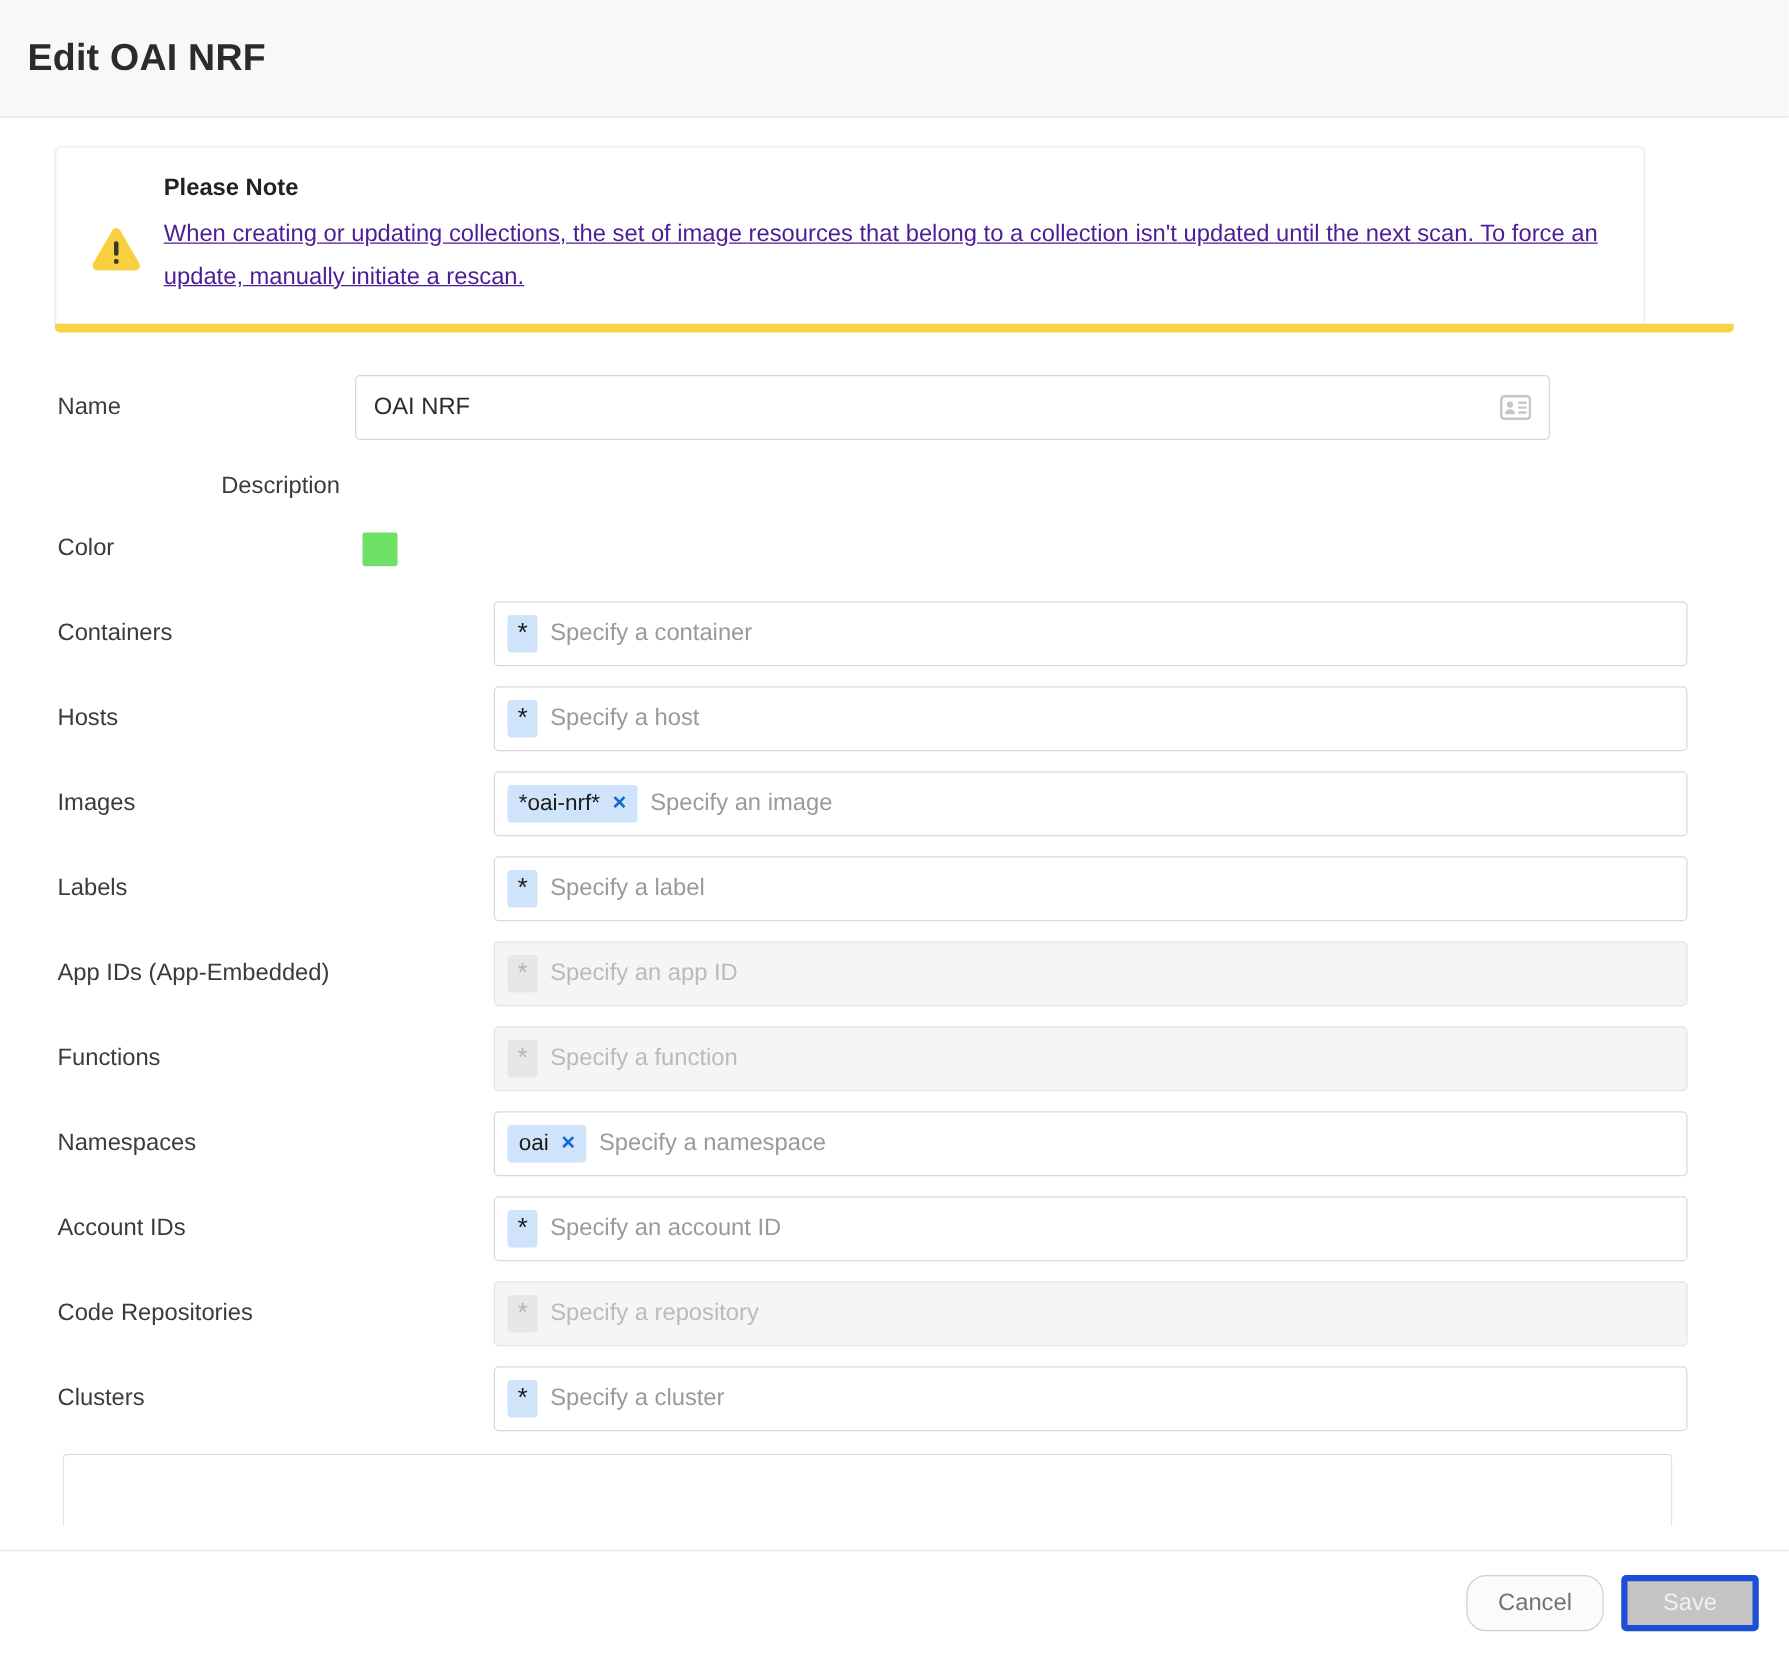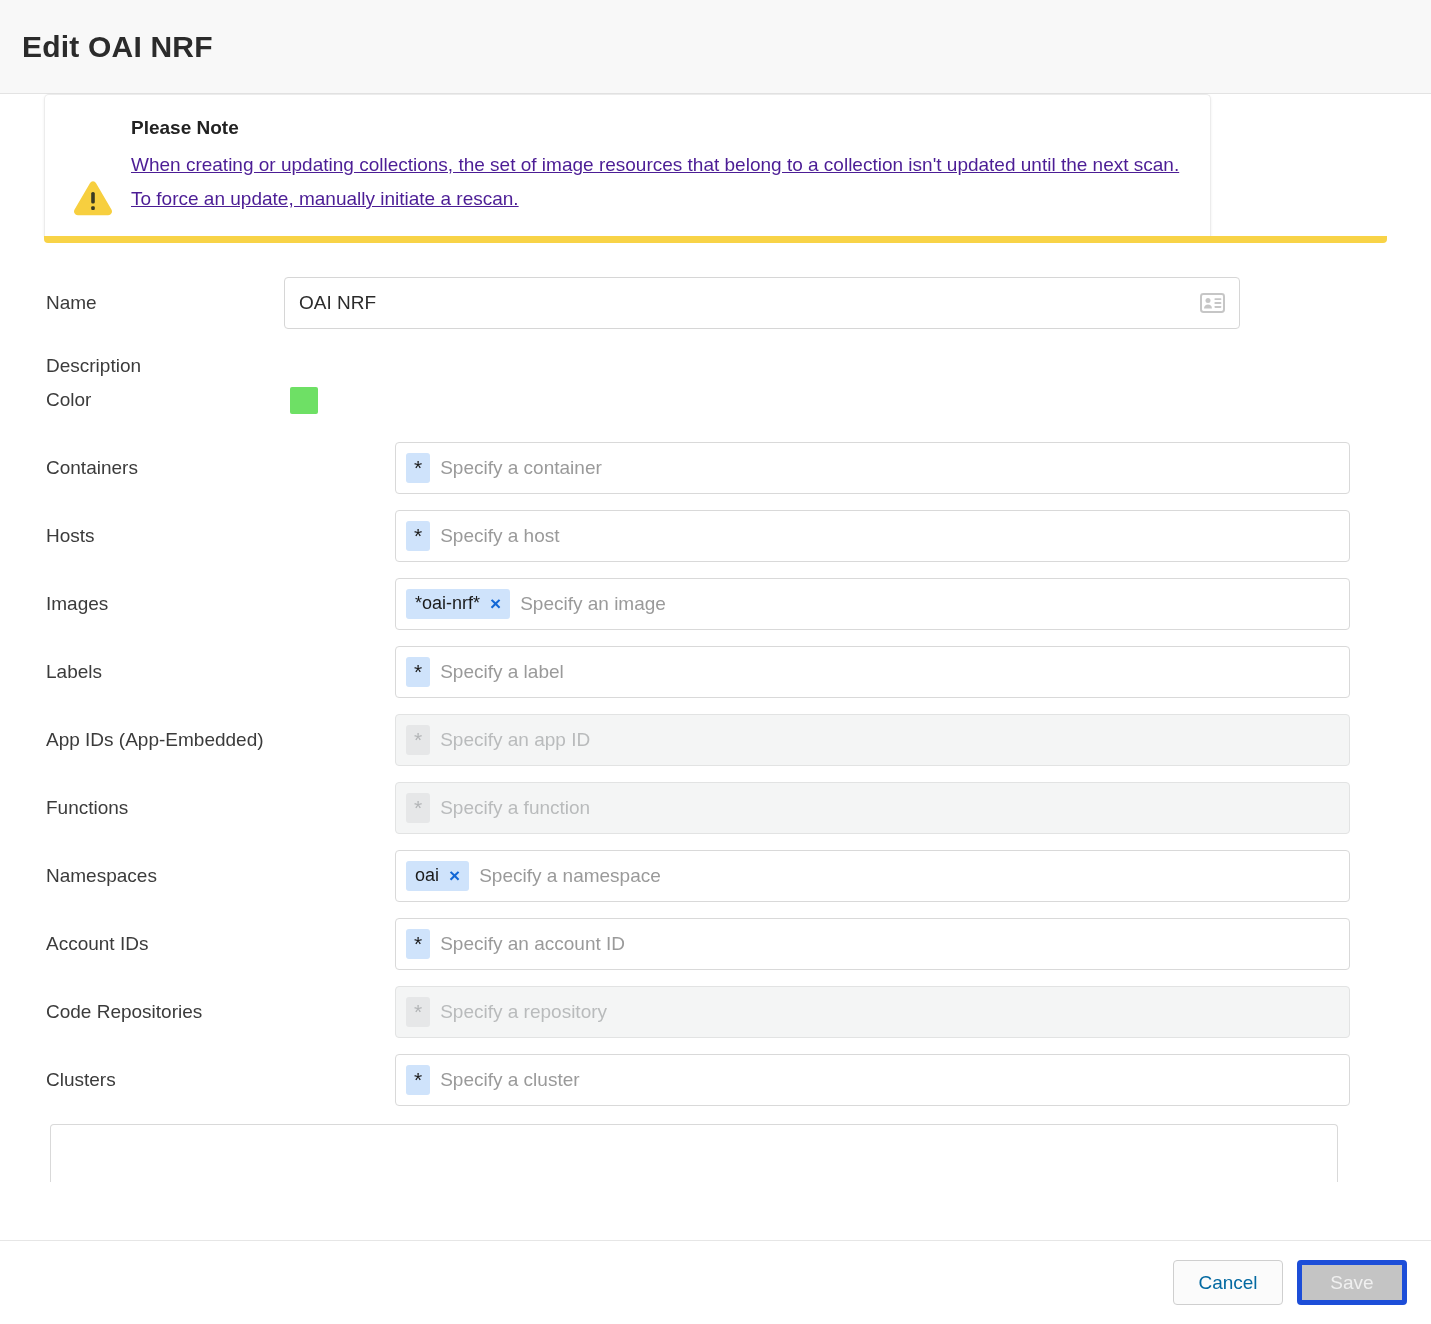--- a/index.html
+++ b/index.html
@@ -35,30 +35,31 @@
   }
 
   
   .content {
     padding: 0 44px;
     box-sizing: border-box;
   }
 
   
   .notice-card {
+    margin-top: 23px;
     background: #ffffff;
     border: 1px solid #ececec;
     border-bottom: none;
     border-radius: 5px 5px 0 0;
     box-shadow: 0 1px 3px rgba(0,0,0,0.07);
     display: flex;
-    align-items: flex-end;
+    align-items: center;
     padding: 22px 24px 20px 24px;
     box-sizing: border-box;
-    width: 1167px;
+    width: 1272px;
   }
   .notice-accent {
     width: 1343px;
     height: 7px;
     background: #f8d347;
     border-radius: 0 0 4px 4px;
   }
   .warn-icon {
     flex: 0 0 auto;
     width: 48px;
@@ -275,21 +276,21 @@
             <circle cx="8" cy="7.6" r="2.5" fill="#7a7a7a"></circle>
             <path d="M4 15.4 c0 -2.6 1.9 -4 4 -4 s4 1.4 4 4 Z" fill="#7a7a7a"></path>
             <rect x="14.4" y="5.2" width="7" height="1.9" rx="0.8" fill="#7a7a7a"></rect>
             <rect x="14.4" y="9.1" width="7" height="1.9" rx="0.8" fill="#7a7a7a"></rect>
             <rect x="14.4" y="13" width="7" height="1.9" rx="0.8" fill="#7a7a7a"></rect>
           </svg>
         </div>
       </div>
     </div>
 
-    <div class="form-row" style="margin-bottom:10px;">
+    <div class="form-row" style="margin-bottom:26px;text-align:right;">
       <div class="row-label w-narrow">Description</div>
     </div>
 
     <div class="form-row" style="margin-bottom:28px;">
       <div class="row-label w-narrow">Color</div>
       <div class="color-swatch" style="background: rgb(110, 224, 101);"></div>
     </div>
 
     <div id="token-rows">
         <div class="form-row">
@@ -384,15 +385,15 @@
             <span class="placeholder">Specify a cluster</span>
           </div>
         </div>
       </div>
 
     <div class="tail-box"></div>
   </div>
 </div>
 
 <div class="footer">
-  <div class="btn btn-cancel" style="color: #0369a1;">Cancel</div>
+  <div class="btn btn-cancel" style="color: #737373; border-radius: 16px;">Cancel</div>
   <div class="btn btn-save">Save</div>
 </div>
 
 </body></html>

